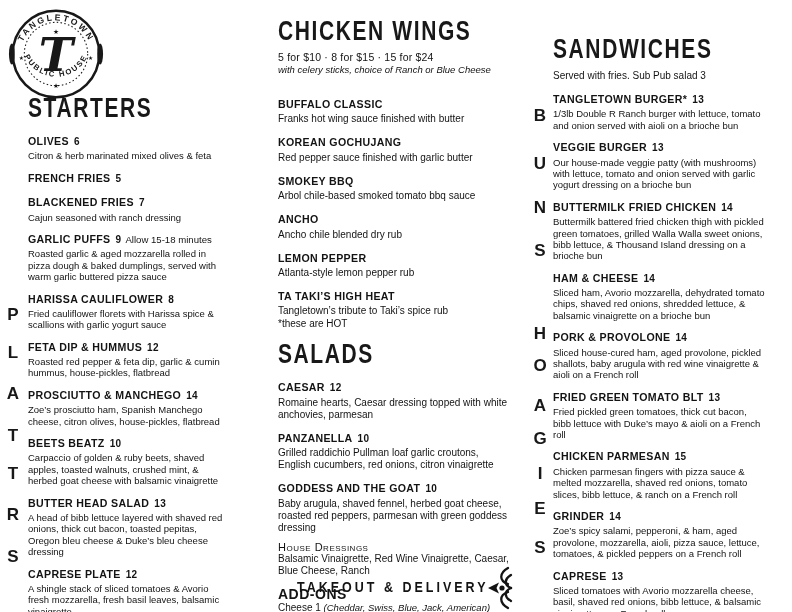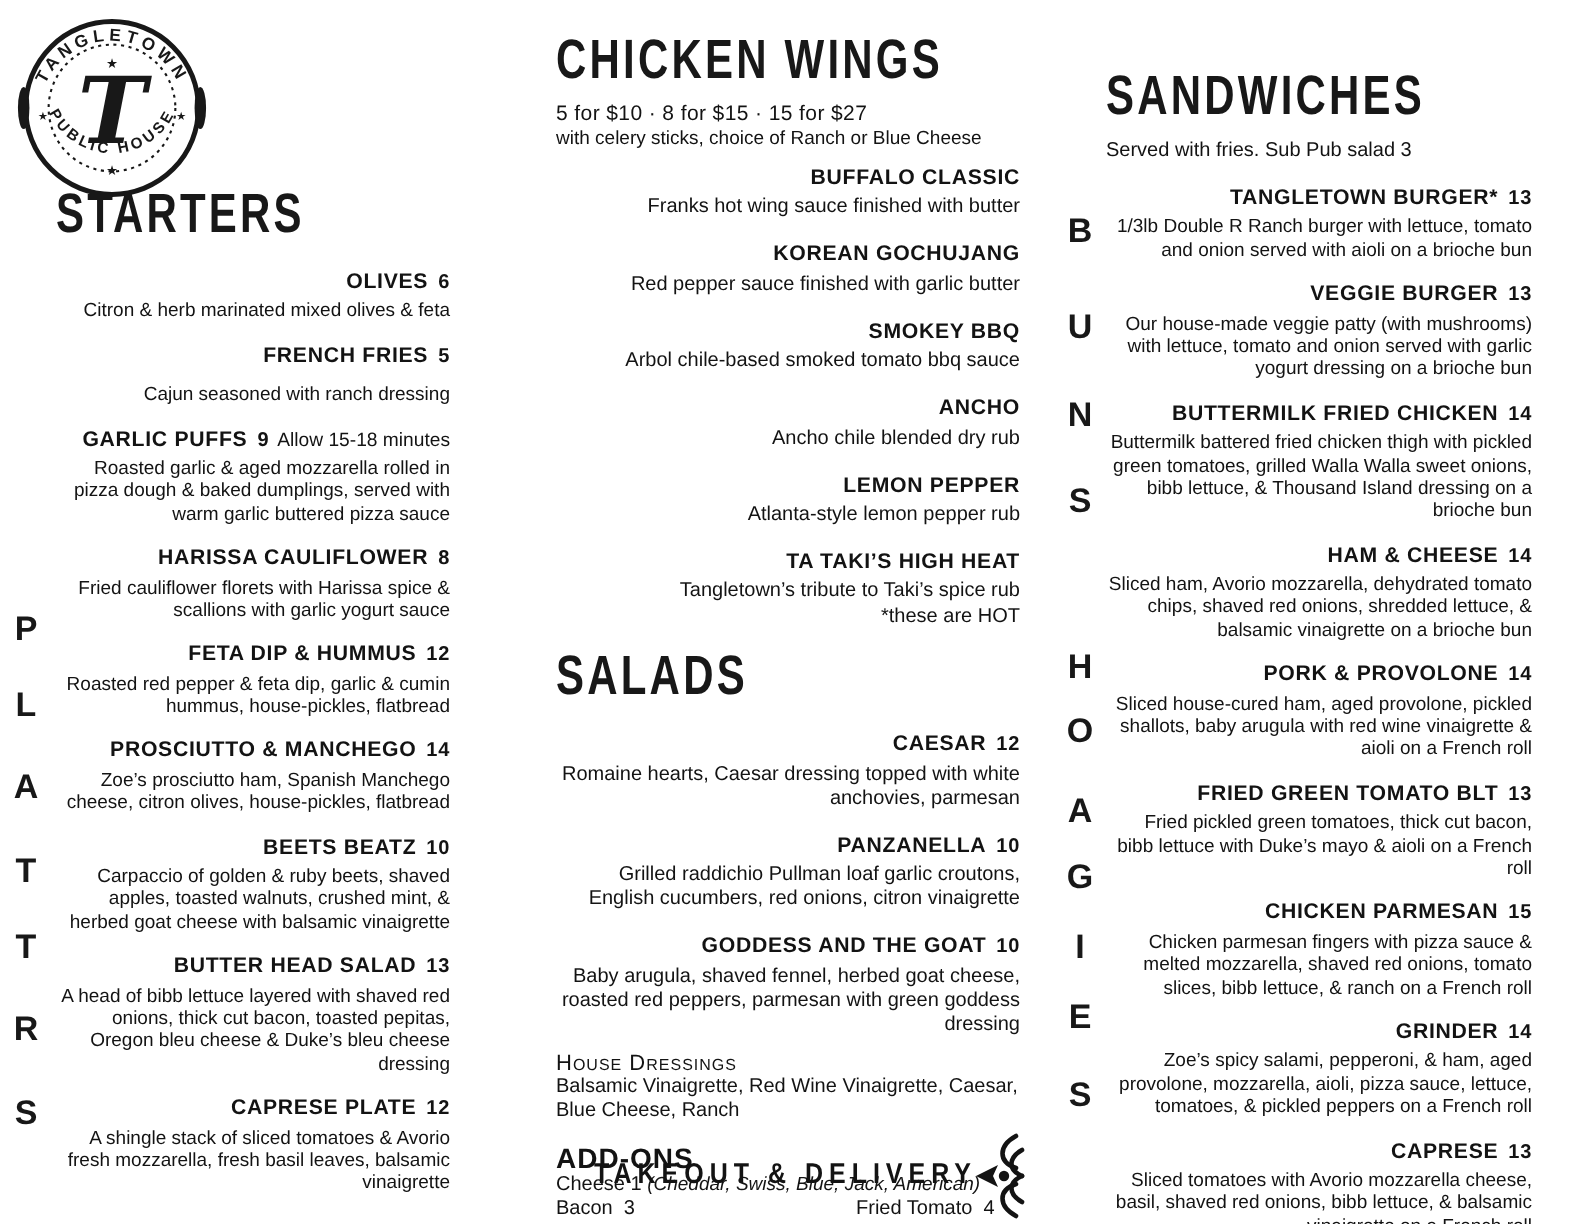--- a/index.html
+++ b/index.html
@@ -17,23 +17,23 @@
   #col-right { left:553px; top:38px;  width:213px; }
 
   .hwrap { height:27px; margin-bottom:7px; position:relative; }
   .section-heading {
     font-size:21px; font-weight:900; letter-spacing:1.6px;
     transform:scaleY(1.32); transform-origin:0 65%;
     white-space:nowrap; color:#181818;
   }
   .sub-line { font-size:10px; margin:-2px 0 8px 0; }
   .pricing-line { font-size:10.5px; margin:-3px 0 1px 0; letter-spacing:0.2px; }
-  .italic-note { font-size:9.5px; margin:0 0 4px 0; }
-
-  .item { margin-bottom:6px;text-align:right; }
+  .italic-note { font-size:9.5px; font-style:italic; margin:0 0 19px 0; }
+
+  .item { margin-bottom:6px; }
   #col-right .item { margin-bottom:6px; }
   .item-head { line-height:1.15; }
   .item-name { font-weight:800; font-size:10.6px; letter-spacing:0.35px; }
   .item-price { font-weight:800; font-size:10px; margin-left:5px; letter-spacing:0.35px; }
   .item-note { font-weight:400; font-size:9.6px; margin-left:4px; }
   .item-desc { font-size:9.5px; line-height:1.2; margin-top:1px; }
   #col-mid .item-desc { font-size:10px; }
   #col-mid .item { margin-bottom:7px; }
 
   .subhead {
@@ -102,20 +102,23 @@
       </div>
 
       <div class="item">
         <div class="item-head">
           <span class="item-name">FRENCH FRIES</span><span class="item-price">5</span>
         </div>
 
       </div>
 
       <div class="item">
+        <div class="item-head">
+          <span class="item-name">BLACKENED FRIES</span><span class="item-price">7</span>
+        </div>
         <div class="item-desc">Cajun seasoned with ranch dressing</div>
 
       </div>
 
       <div class="item">
         <div class="item-head">
           <span class="item-name">GARLIC PUFFS</span><span class="item-price">9</span><span class="item-note">Allow 15-18 minutes</span>
         </div>
         <div class="item-desc">Roasted garlic &amp; aged mozzarella rolled in pizza dough &amp; baked dumplings, served with warm garlic buttered pizza sauce</div>
 
@@ -169,21 +172,21 @@
 
       </div>
 
     </div>
 </div>
 
 <div class="col" id="col-mid">
   <div class="hwrap">
       <div class="section-heading">CHICKEN WINGS</div>
     </div>
-  <div class="pricing-line">5 for $10 · 8 for $15 · 15 for $27</div>
+  <div class="pricing-line">5 for $10 · 8 for $15 · 15 for $24</div>
   <div class="italic-note">with celery sticks, choice of Ranch or Blue Cheese</div>
   <div>
 
       <div class="item">
         <div class="item-head">
           <span class="item-name">BUFFALO CLASSIC</span>
         </div>
         <div class="item-desc">Franks hot wing sauce finished with butter</div>
 
       </div>

